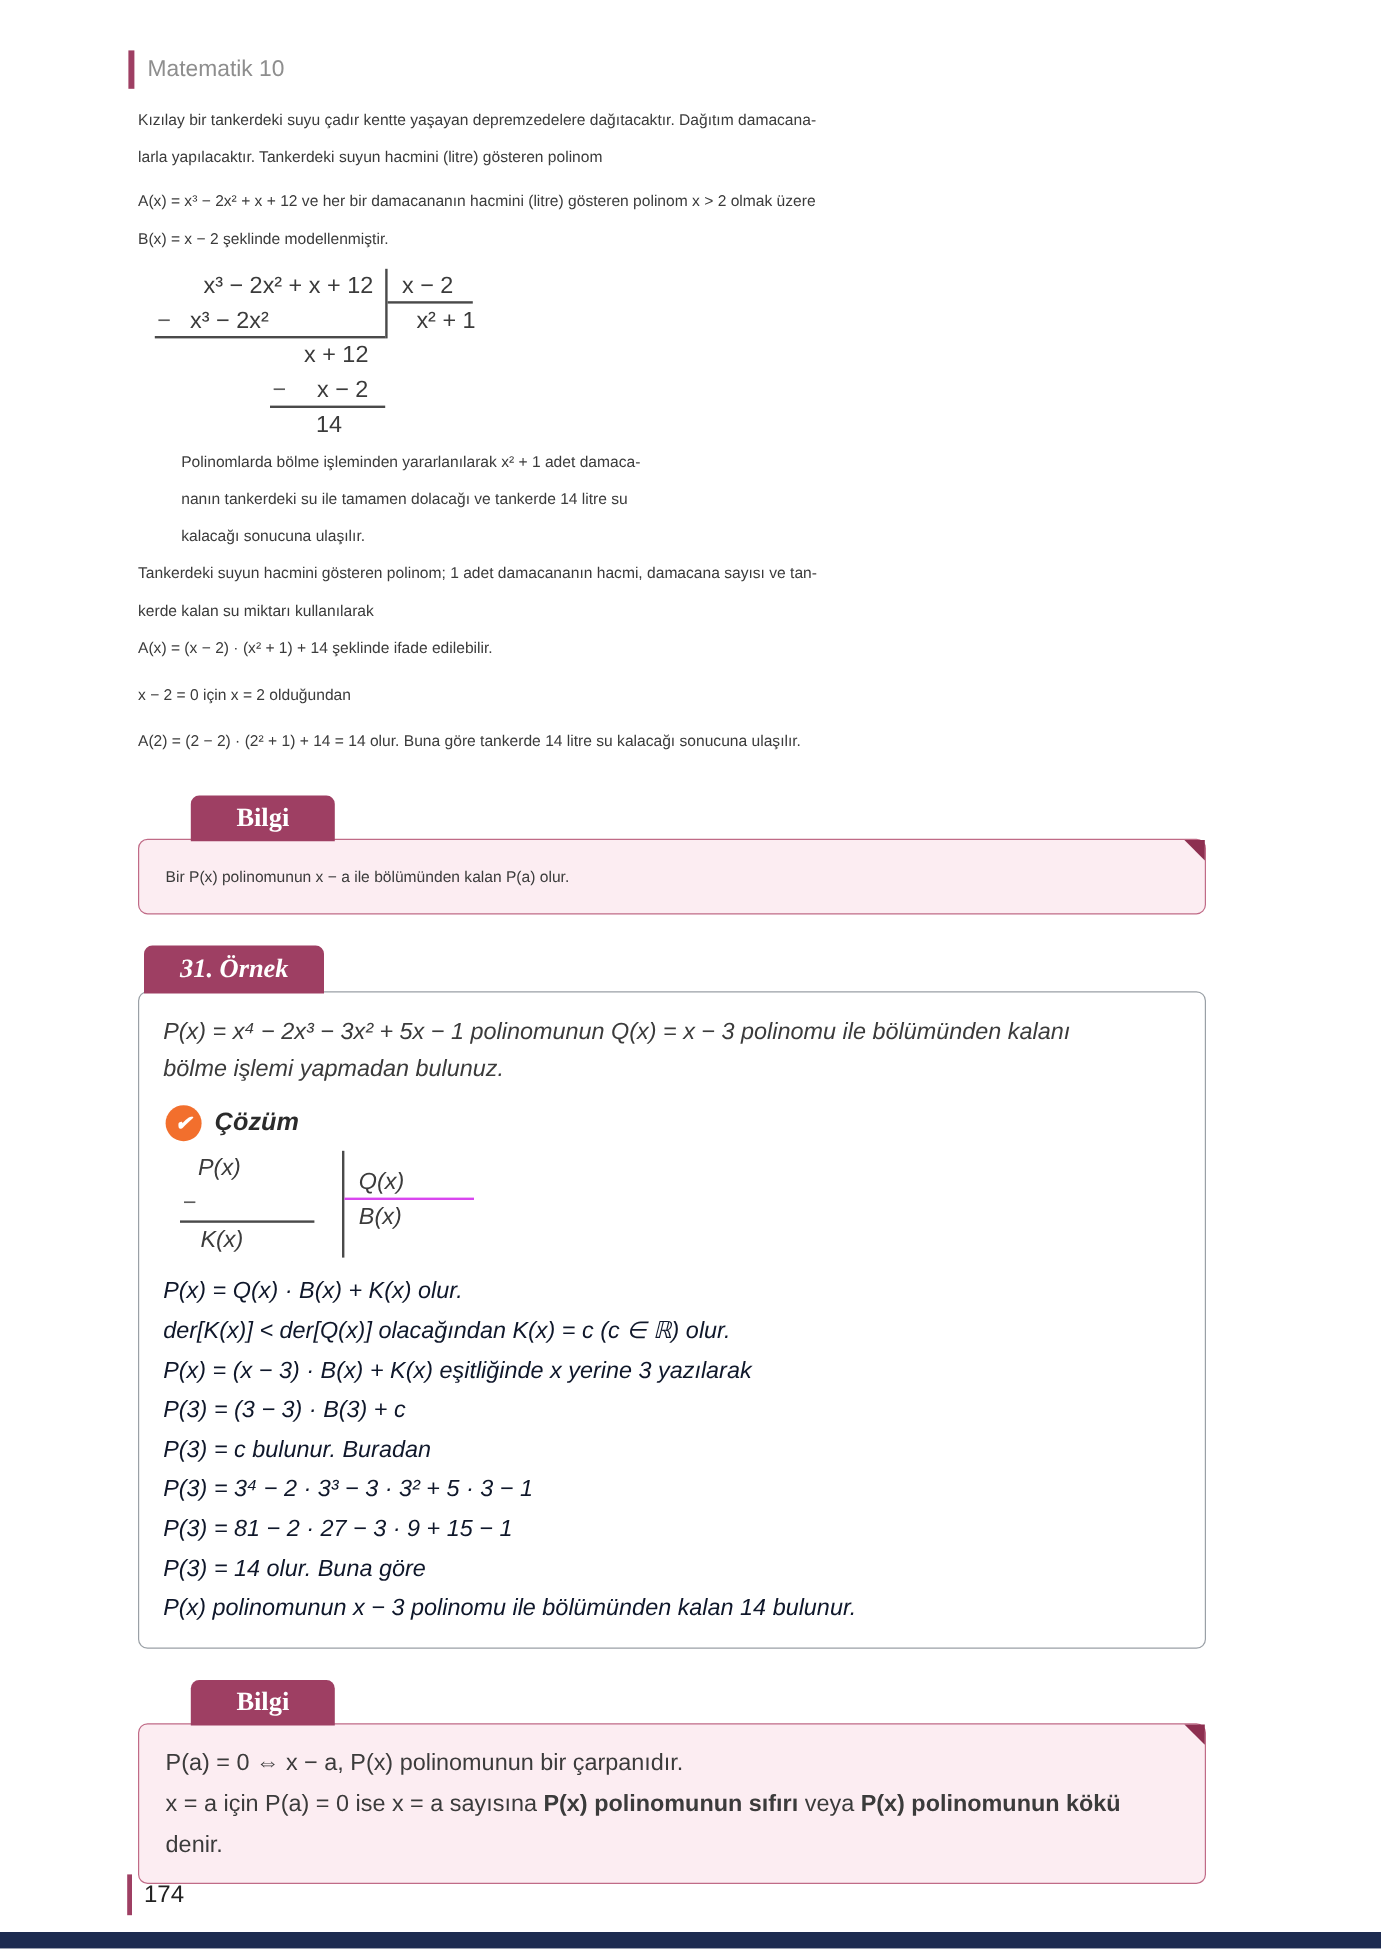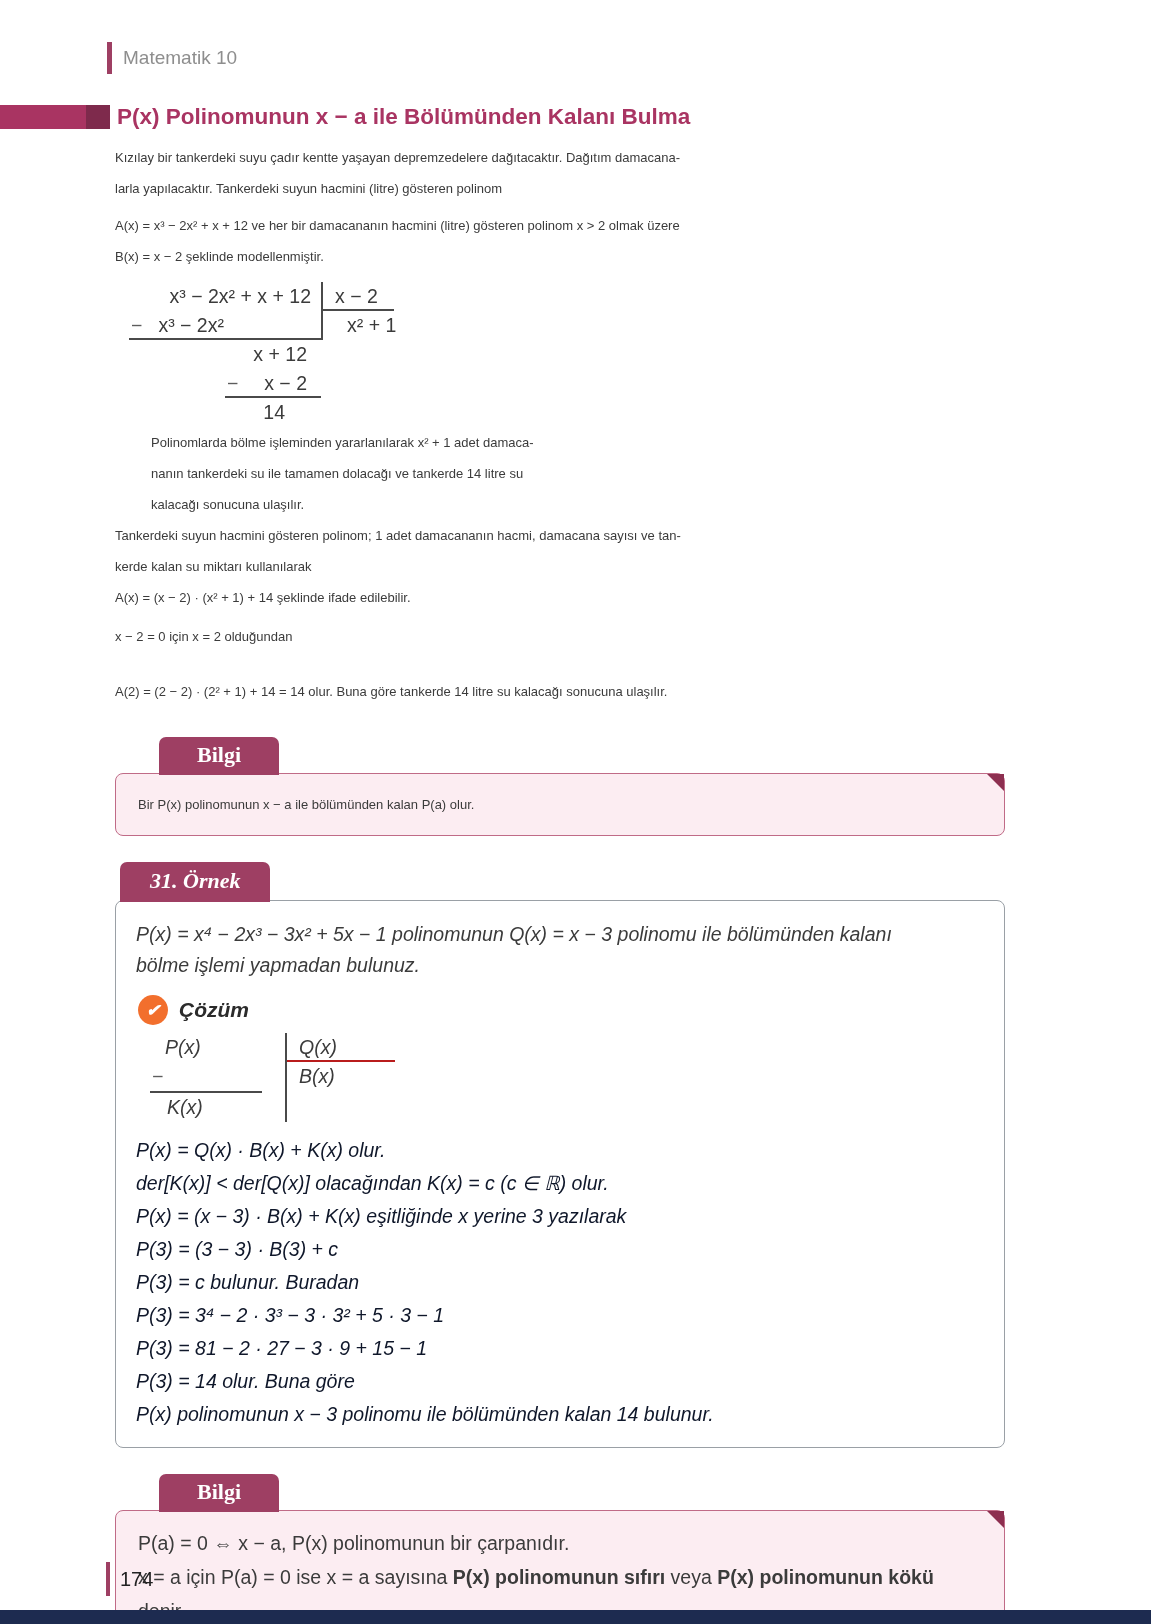--- a/index.html
+++ b/index.html
@@ -63,21 +63,21 @@
 
   
   .div2 { display:flex; margin:6px 0 12px 14px; font-size:19.5px;gap:23px; }
   .div2-left { width:112px; }
   .div2-left-top { border-bottom:2px solid #4a4a4a; }
   .div2-row { height:29px; line-height:29px; }
   .div2-p { padding-left:15px; }
   .div2-m { padding-left:2px; color:#5d5d5d; }
   .div2-k { padding-left:17px; }
   .div2-right { border-left:2px solid #4a4a4a; }
-  .div2-q { height:29px; line-height:29px; border-bottom:2px solid #b91c1c; padding:0 58px 0 12px; width:max-content; }
+  .div2-q { height:29px; line-height:29px; border-bottom:2px solid #d946ef; padding:0 58px 0 12px; width:max-content;margin-top:12px; }
   .div2-b { padding-left:12px; }
 
   .step-line { font-size:19.5px; line-height:33px; color:#0f172a; }
   .q-line { font-size:19.5px; line-height:31px; }
   .bilgi2-line { font-size:19.5px; line-height:34px; }
   .bold { font-weight:bold; }
 
   
   .page-footer { position:absolute; left:106px; bottom:28px; display:flex; align-items:center; }
   .footer-bar { width:4px; height:34px; background:#9e3f63; margin-right:10px; display:inline-block; }
@@ -87,24 +87,20 @@
 </head>
 <body>
 
 <div class="page">
 
   <header class="page-header">
     <span class="vbar"></span>
     <span class="header-text">Matematik 10</span>
   </header>
 
-  <section class="title-row">
-    <span class="title-bleed-bar"></span>
-    <h1 class="section-title">P(x) Polinomunun x − a ile Bölümünden Kalanı Bulma</h1>
-  </section>
 
   <div class="content-block" style="margin-top:10px;">
     <div class="line">Kızılay bir tankerdeki suyu çadır kentte yaşayan depremzedelere dağıtacaktır. Dağıtım damacana-</div>
     <div class="line">larla yapılacaktır. Tankerdeki suyun hacmini (litre) gösteren polinom</div>
   </div>
 
   <div class="content-block" style="margin-top:6px;">
     <div class="line">A(x) = x³ − 2x² + x + 12 ve her bir damacananın hacmini (litre) gösteren polinom x &gt; 2 olmak üzere</div>
     <div class="line">B(x) = x − 2 şeklinde modellenmiştir.</div>
   </div>
@@ -137,21 +133,21 @@
   </div>
 
   <div class="content-block" style="">
     <div class="line">Tankerdeki suyun hacmini gösteren polinom; 1 adet damacananın hacmi, damacana sayısı ve tan-</div>
     <div class="line">kerde kalan su miktarı kullanılarak</div>
     <div class="line">A(x) = (x − 2) · (x² + 1) + 14 şeklinde ifade edilebilir.</div>
   </div>
   <div class="content-block" style="margin-top:8px;">
     <div class="line">x − 2 = 0 için x = 2 olduğundan</div>
   </div>
-  <div class="content-block" style="margin-top:24px;">
+  <div class="content-block" style="margin-top:8px;">
     <div class="line">A(2) = (2 − 2) · (2² + 1) + 14 = 14 olur. Buna göre tankerde 14 litre su kalacağı sonucuna ulaşılır.</div>
   </div>
 
   <div class="content-block info-box">
     <div class="info-tab">Bilgi</div>
     <div class="info-body">
       <span class="fold"></span>
       <div class="line">Bir P(x) polinomunun x − a ile bölümünden kalan P(a) olur.</div>
     </div>
   </div>

